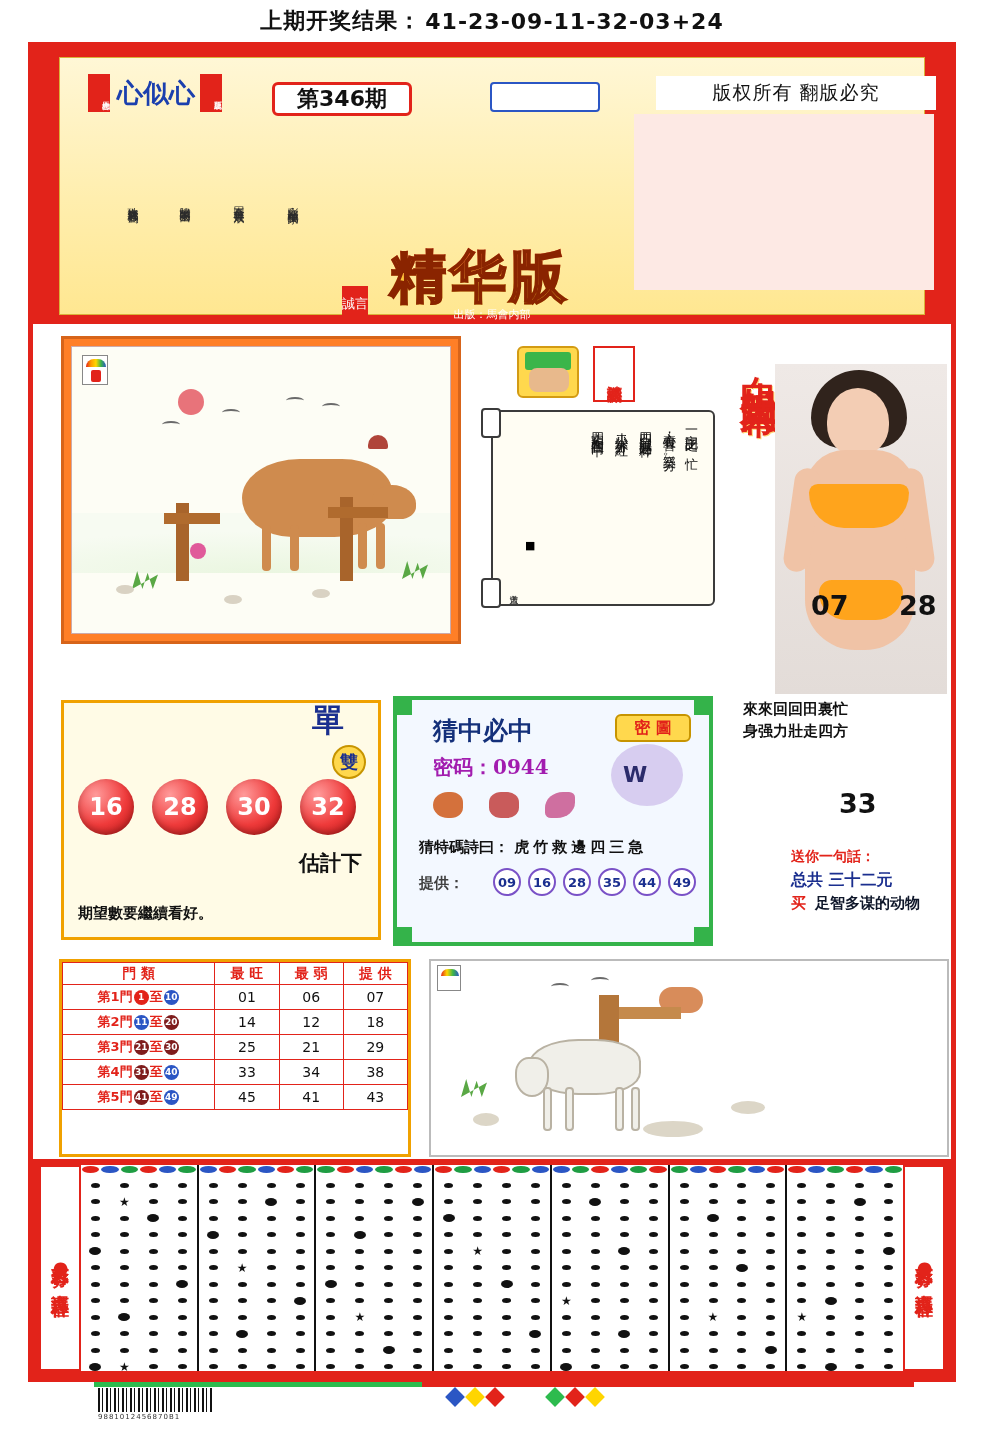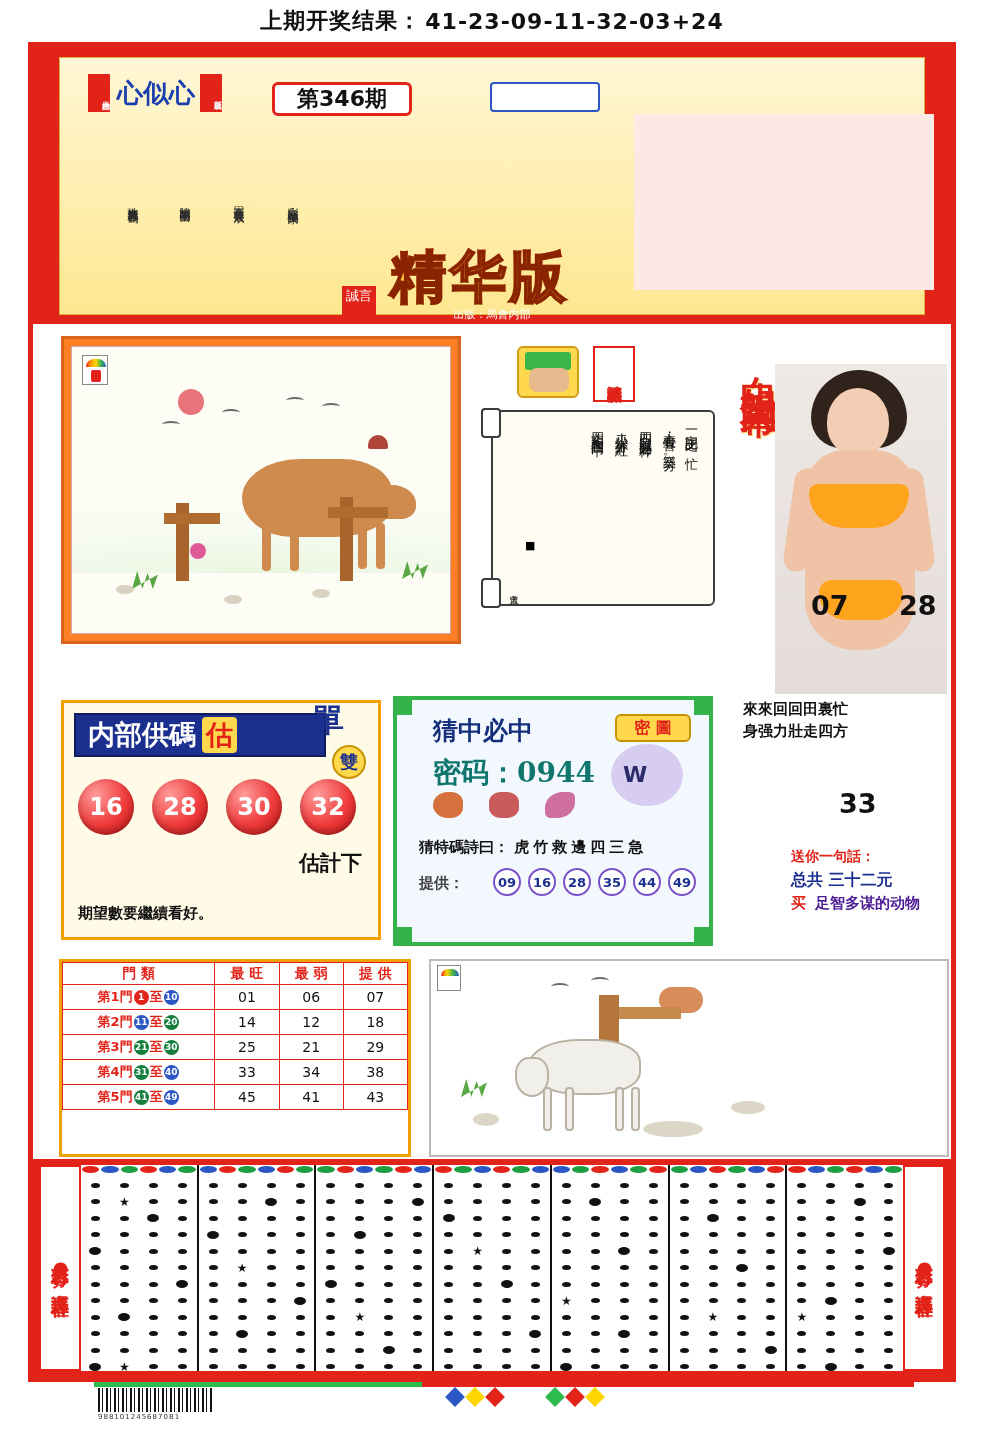--- a/index.html
+++ b/index.html
@@ -80,23 +80,23 @@
   .title-sub {
     position:absolute; left:330px; top:224px;
     font-size:56px; font-weight:bold; letter-spacing:4px;
     font-family:"DejaVu Serif","Liberation Serif",serif;
     background:linear-gradient(180deg,#e8242a 0%,#ffd23a 55%,#c3900a 100%);
     -webkit-background-clip:text; background-clip:text; color:transparent;
     -webkit-text-stroke:2px #8a2400;
     transform:translateY(-42px);
   }
   .seal {
-    position:absolute; left:282px; top:242px; width:34px; height:34px;
+    position:absolute; left:282px; top:242px; width:26px; height:34px;
     background:#e2231a; color:#fff; font-size:13px; line-height:15px;
-    text-align:center; padding-top:2px; transform:translateY(-14px);
+    text-align:left; padding-top:10px; transform:translateY(-14px);
   }
   .vert-col {
     position:absolute; top:140px;
     writing-mode:vertical-rl; text-orientation:upright;
     font-size:11px; line-height:13px; color:#2b2b2b; letter-spacing:1px;
     font-family:"DejaVu Serif","Liberation Serif",serif;
   }
   .vc1 { left:66px; }
   .vc2 { left:118px; }
   .vc3 { left:172px; }
@@ -259,21 +259,21 @@
   }
   .pm-corner { position:absolute; width:16px; height:16px; background:#34b34a; }
   .pm-corner.tl{left:-1px;top:-1px} .pm-corner.tr{right:-1px;top:-1px}
   .pm-corner.bl{left:-1px;bottom:-1px} .pm-corner.br{right:-1px;bottom:-1px}
   .pm-title { position:absolute; left:36px; top:14px; font-size:25px; font-weight:bold; color:#14307a;
     font-family:"DejaVu Serif","Liberation Serif",serif; }
   .pm-tag { position:absolute; right:18px; top:14px; width:76px; height:28px;
     background:#ffd84d; border:2px solid #c79400; border-radius:6px;
     display:flex; align-items:center; justify-content:center;
     font-size:16px; font-weight:bold; color:#e2231a; }
-  .pm-code { position:absolute; left:36px; top:54px; font-size:28px; font-weight:bold; color:#0f766e;
+  .pm-code { position:absolute; left:36px; top:54px; font-size:20px; font-weight:bold; color:#a21caf;
     font-family:"DejaVu Serif","Liberation Serif",serif; }
   .pm-sig { position:absolute; right:26px; top:44px; width:72px; height:62px;
     background:#d7cdf0; border-radius:50%; }
   .pm-sig span { position:absolute; left:12px; top:18px; font-size:22px; color:#2b2b6b; font-weight:bold; }
   .pm-animals { position:absolute; left:36px; top:92px; width:180px; height:36px; display:flex; gap:26px; }
   .an { width:30px; height:26px; }
   .an.rat { background:#d4713c; border-radius:50% 40% 40% 50%; }
   .an.tiger { background:#c95b5b; border-radius:40%; }
   .an.snake { background:#cf6fa0; border-radius:60% 20% 60% 20%; }
   .pm-poem { position:absolute; left:22px; top:138px; font-size:15px; color:#111; font-weight:bold;
@@ -292,21 +292,21 @@
   .rs-poem {
     position:absolute; left:16px; top:6px; font-size:15px; font-weight:bold; color:#111;
     line-height:22px; font-family:"DejaVu Serif","Liberation Serif",serif;
   }
   .num33 { position:absolute; left:112px; top:96px; font-size:27px; font-weight:bold; color:#111; }
   .rs-send { position:absolute; left:64px; top:156px; font-size:14px; font-weight:bold; color:#e2231a;
     font-family:"DejaVu Serif","Liberation Serif",serif; }
   .rs-total { position:absolute; left:64px; top:178px; font-size:16px; font-weight:bold; color:#1b2f8f;
     font-family:"DejaVu Serif","Liberation Serif",serif; }
   .rs-buy-lab { position:absolute; left:64px; top:202px; font-size:15px; font-weight:bold; color:#e2231a; }
-  .rs-buy { position:absolute; left:88px; top:202px; font-size:15px; font-weight:bold; color:#4c1d95; }
+  .rs-buy { position:absolute; left:88px; top:202px; font-size:15px; font-weight:bold; color:#0f172a; }
 
   
   .row4 { position:absolute; left:0; top:900px; width:918px; height:222px; }
   .tbl-wrap {
     position:absolute; left:26px; top:12px; width:352px; height:198px;
     background:#fff; border:3px solid #f0a100;
   }
   .tbl-title {
     height:24px; background:#ffe9a8; color:#e2231a; font-size:16px; font-weight:bold;
     display:flex; align-items:center; justify-content:center; letter-spacing:1px;
@@ -321,21 +321,21 @@
   table.stat td {
     border:1px solid #e2231a; height:25px; text-align:center; color:#111; font-size:14px;
   }
   table.stat td.men { color:#e2231a; font-weight:bold; font-size:13px; white-space:nowrap; }
   .mini-ball {
     display:inline-block; width:15px; height:15px; border-radius:50%;
     background:#e2231a; color:#fff; font-size:9px; line-height:15px; text-align:center;
     vertical-align:middle; margin:0 1px;
   }
   .mini-ball.blue { background:#2b56c4; }
-  .mini-ball.green { background:#15803d; }
+  .mini-ball.green { background:#7f1d1d; }
 
   .pic2 {
     position:absolute; left:396px; top:12px; width:520px; height:198px;
     background:#fff; border:2px solid #bbb;
   }
   .pic2-badge { position:absolute; left:6px; top:4px; width:24px; height:26px; background:#fff; border:1px solid #888; }
   .pic2-badge .rb { position:absolute; left:3px; top:3px; width:18px; height:7px;
     background:linear-gradient(90deg,#e2231a,#ffd700,#3bb54a,#2b56c4); border-radius:8px 8px 0 0;}
   .horse { position:absolute; left:98px; top:78px; width:112px; height:56px;
     background:#f0efe9; border:2px solid #b9b2a3; border-radius:44% 40% 40% 44%; }
@@ -407,20 +407,21 @@
       <div class="mh-inner">
 
         <div class="logo-box">
           <div class="logo-left">馬會標志</div>
           <div class="logo-mid">心似心</div>
           <div class="logo-right">原裝正版</div>
         </div>
 
         <div class="issue-badge">第346期</div>
         <div class="blank-badge"></div>
+        <div class="copyright">版权所有 翻版必究</div>
 
         <div class="seal">誠言</div>
         <div class="title-sub">精华版</div>
 
         <div class="vert-col vc1">珠光寶氣尋靈碼</div>
         <div class="vert-col vc2">賭根削去頭不回</div>
         <div class="vert-col vc3">因會至首無米炊</div>
         <div class="vert-col vc4">六彩賭地福萬家</div>
 
         <div class="mh-rightbox"></div>
@@ -489,24 +490,20 @@
         <div class="lady-top"></div>
         <div class="lady-btm"></div>
       </div>
       <div class="num07">07</div>
       <div class="num28">28</div>
     </div>
 
     <div class="row3">
 
       <div class="panel-left">
-        <div class="pl-title">
-          <span class="t1">内部供碼</span>
-          <span class="t2">估</span>
-        </div>
         <div class="pl-dan">單</div>
         <div class="pl-shuang">雙</div>
         <div class="balls-row">
           <div class="ball">16</div>
           <div class="ball">28</div>
           <div class="ball">30</div>
           <div class="ball">32</div>
         </div>
         <div class="pl-guji">估計下</div>
         <div class="pl-note">期望數要繼續看好。</div>

